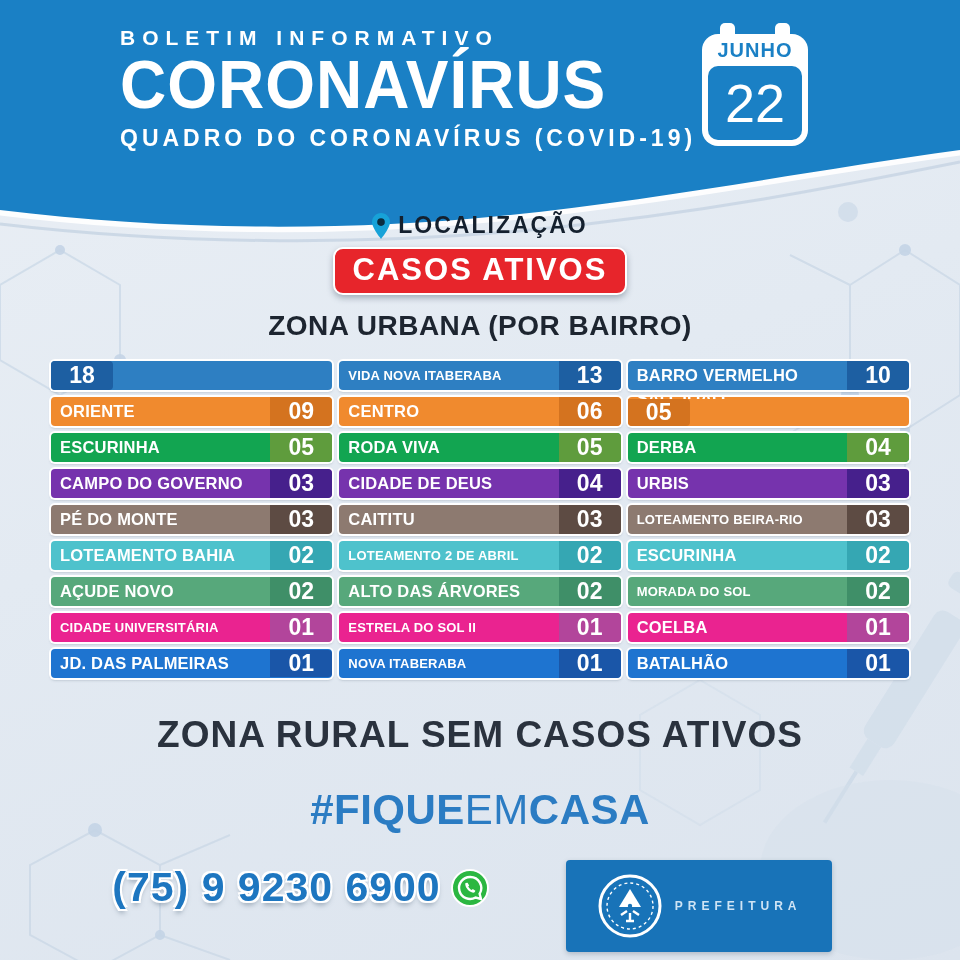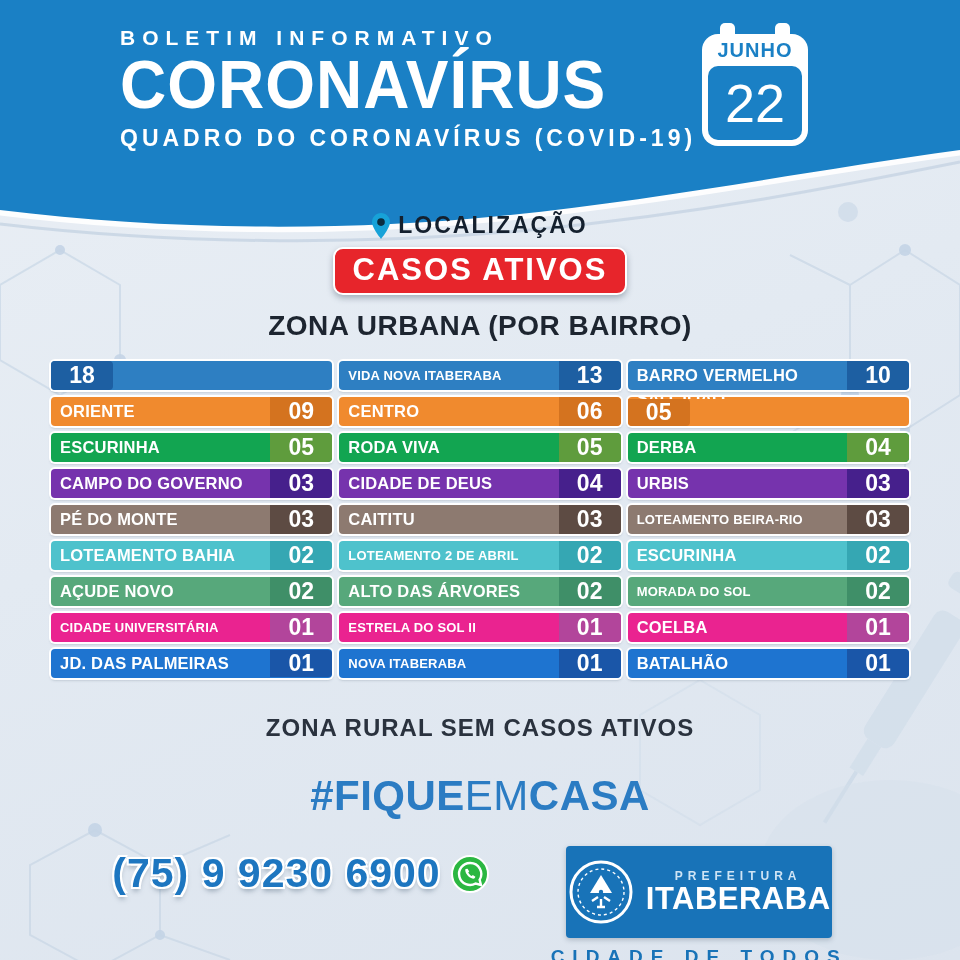--- a/index.html
+++ b/index.html
@@ -38,21 +38,21 @@
     grid-template-columns:repeat(3,1fr);grid-template-rows:repeat(9,29px);
     column-gap:7px;row-gap:7px;}
   .row{display:flex;align-items:stretch;border-radius:4px;
     box-shadow:0 0 0 2px #fff,0 2px 3px rgba(50,70,90,.35);overflow:hidden;}
   .rname{flex:1;display:flex;align-items:center;padding-left:9px;color:#fff;font-weight:bold;
     font-size:16.5px;letter-spacing:.2px;white-space:nowrap;overflow:hidden;}
   .row.small .rname{font-size:13px;}
   .rnum{width:62px;flex-shrink:0;display:flex;align-items:center;justify-content:center;
     color:#fff;font-weight:bold;font-size:23px;border-radius:0 4px 4px 0;}
   
-  .rural{text-align:center;color:#2a323e;font-weight:bold;font-size:24px;letter-spacing:1px;margin-top:36px;}
+  .rural{text-align:center;color:#2a323e;font-weight:bold;font-size:37px;letter-spacing:1px;margin-top:36px;}
   .hashtag{text-align:center;margin-top:30px;color:#2b7cc3;font-size:42px;letter-spacing:.5px;}
   .hashtag .hv{font-weight:bold;}
   .hashtag .lt{font-weight:normal;}
   .bottom{display:flex;justify-content:center;align-items:flex-start;gap:62px;margin-top:26px;}
   .disk{ text-align:center;}
   .disk-title{color:#1a73bd;font-weight:bold;font-size:34px;letter-spacing:1px;
     display:flex;align-items:center;justify-content:center;gap:2px;
     text-shadow:-1px -1px 0 #fff,1px -1px 0 #fff,-1px 1px 0 #fff,1px 1px 0 #fff;}
   .phone-row{display:flex;align-items:center;justify-content:center;gap:10px;margin-top:4px;}
   .phone{color:#1d76c0;font-weight:bold;font-size:41px;letter-spacing:1px;
@@ -264,20 +264,19 @@
         <div class="logo-box">
           <svg width="66" height="66" viewBox="0 0 66 66">
             <circle cx="33" cy="33" r="30" fill="none" stroke="#ffffff" stroke-width="3"></circle>
             <circle cx="33" cy="33" r="23" fill="none" stroke="#ffffff" stroke-width="1.4" stroke-dasharray="3 3"></circle>
             <path d="M33 16 L44 34 H22 Z" fill="#ffffff"></path>
             <path d="M24 42 l6 -4 M42 42 l-6 -4 M33 40 v8 M29 48 h8" stroke="#ffffff" stroke-width="2.4" fill="none"></path>
             <circle cx="33" cy="33" r="2.2" fill="#1873b8"></circle>
           </svg>
           <div class="logo-text">
             <div class="prefeitura">PREFEITURA</div>
-            <div class="cityname">ITABERABA</div>
           </div>
         </div>
         <div class="logo-tag">CIDADE DE TODOS</div>
       </div>
     </div>
   </div>
 </div>
 
 </body></html>

